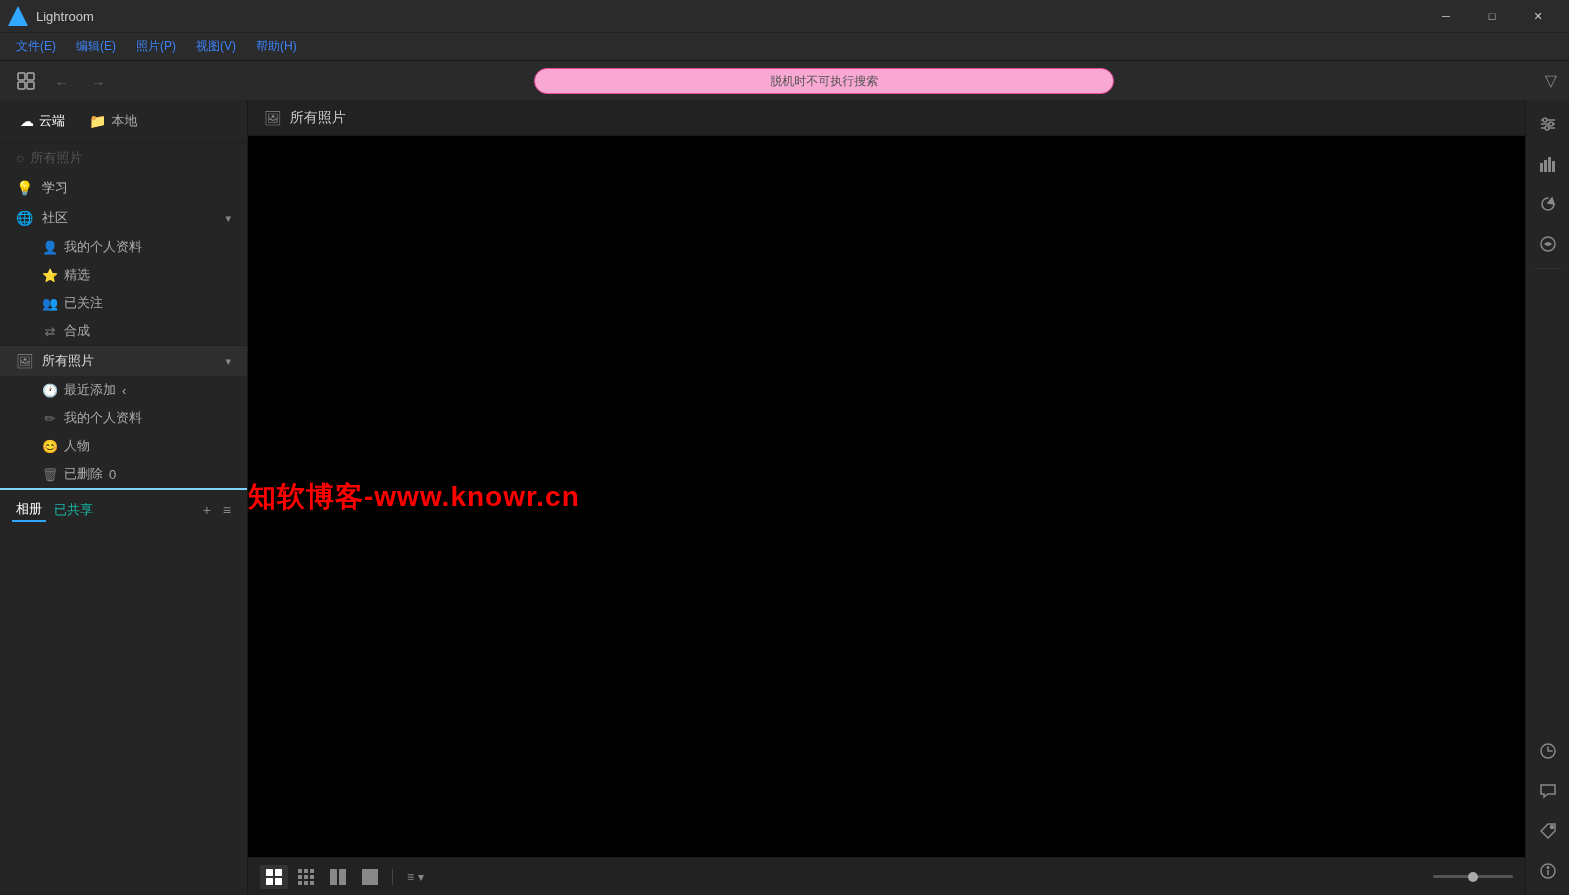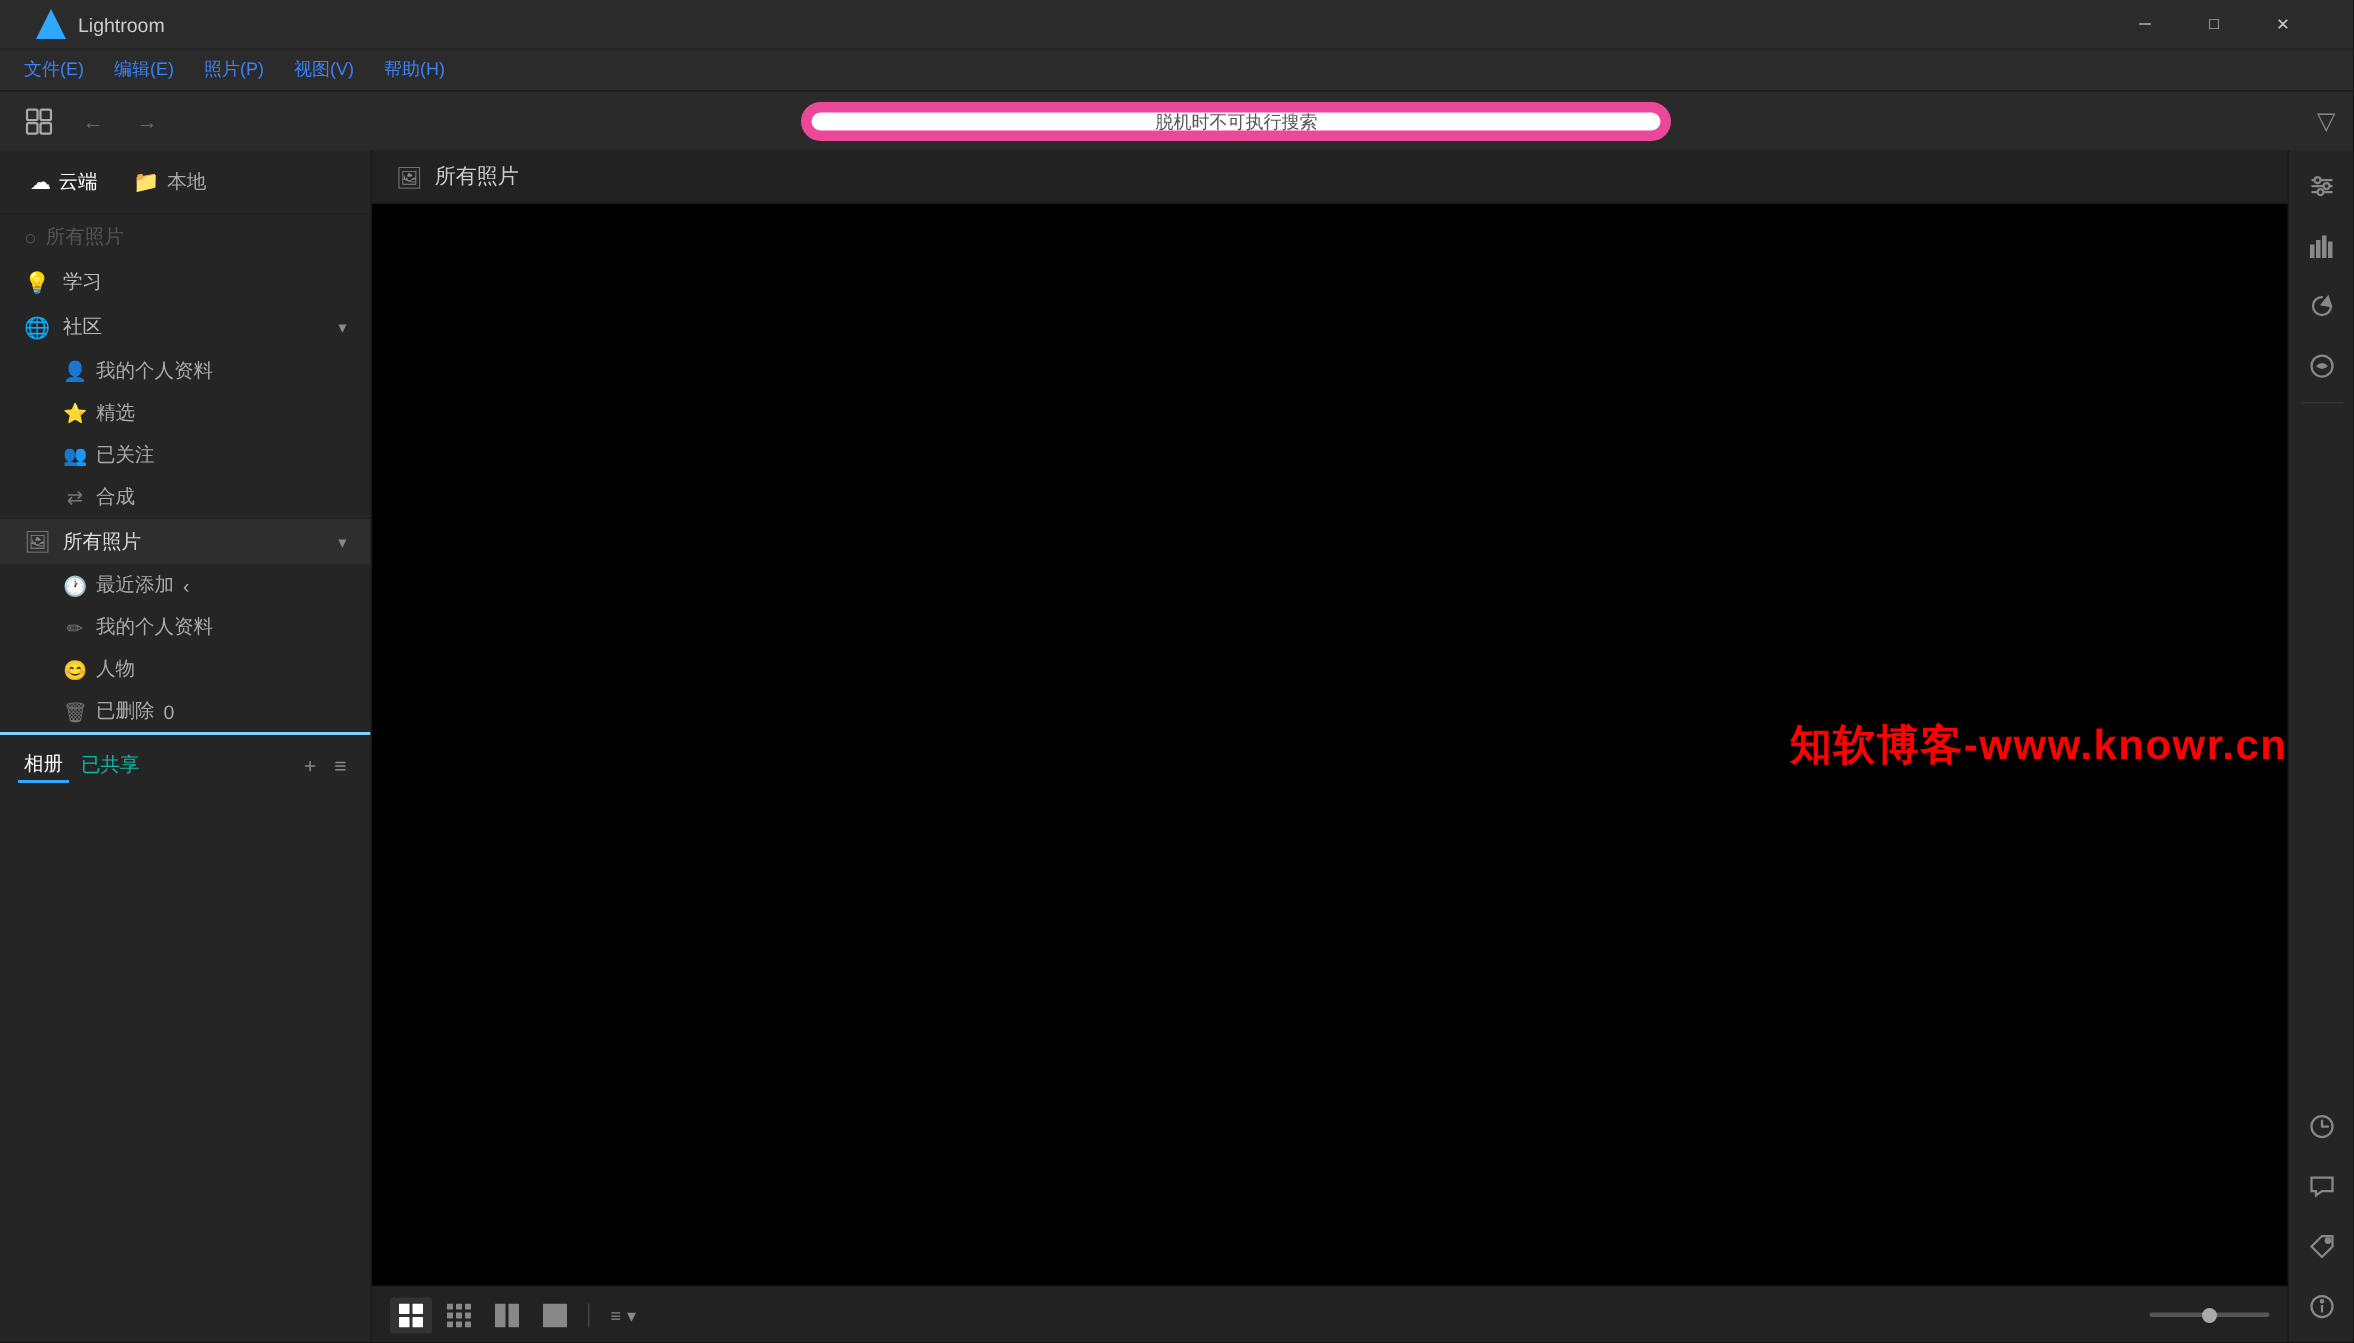--- a/index.html
+++ b/index.html
@@ -12,21 +12,21 @@
       font-size: 13px;
       overflow: hidden;
     }
 
     
     #titlebar {
       height: 32px;
       background: #2b2b2b;
       display: flex;
       align-items: center;
-      padding: 0 24px;
+      padding: 0 8px;
       user-select: none;
       text-align: center;
     }
     #titlebar .app-icon {
       width: 20px; height: 20px;
       background: #31a8ff;
       clip-path: polygon(50% 0%, 100% 100%, 0% 100%);
       margin-right: 8px;
       flex-shrink: 0;
     }
@@ -79,22 +79,22 @@
       cursor: pointer;
       border-radius: 3px;
       font-size: 14px;
     }
     .nav-btn { color: #666; }
     #search-bar {
       flex: 1;
       max-width: 580px;
       margin: 0 auto;
       height: 26px;
-      background: #ffffff;
-      border: 7px solid #ec4899;
+      background: #f9a8d4;
+      border: 1px solid #ec4899;
       border-radius: 13px;
       display: flex;
       align-items: center;
       padding: 0 12px;
     }
     #search-bar input {
       background: transparent;
       border: none;
       outline: none;
       color: #666;
@@ -257,21 +257,21 @@
     .content-header .header-icon { font-size: 14px; color: #888; }
     .content-header .header-title { font-size: 14px; color: #ccc; }
 
     
     .photo-canvas {
       flex: 1;
       background: #000;
       position: relative;
       display: flex;
       align-items: center;
-      justify-content: flex-end;
+      justify-content: flex-start;
     }
     .watermark {
       color: red;
       font-size: 28px;
       font-weight: bold;
       font-family: Arial, sans-serif;
       letter-spacing: 1px;
     }
 
     

